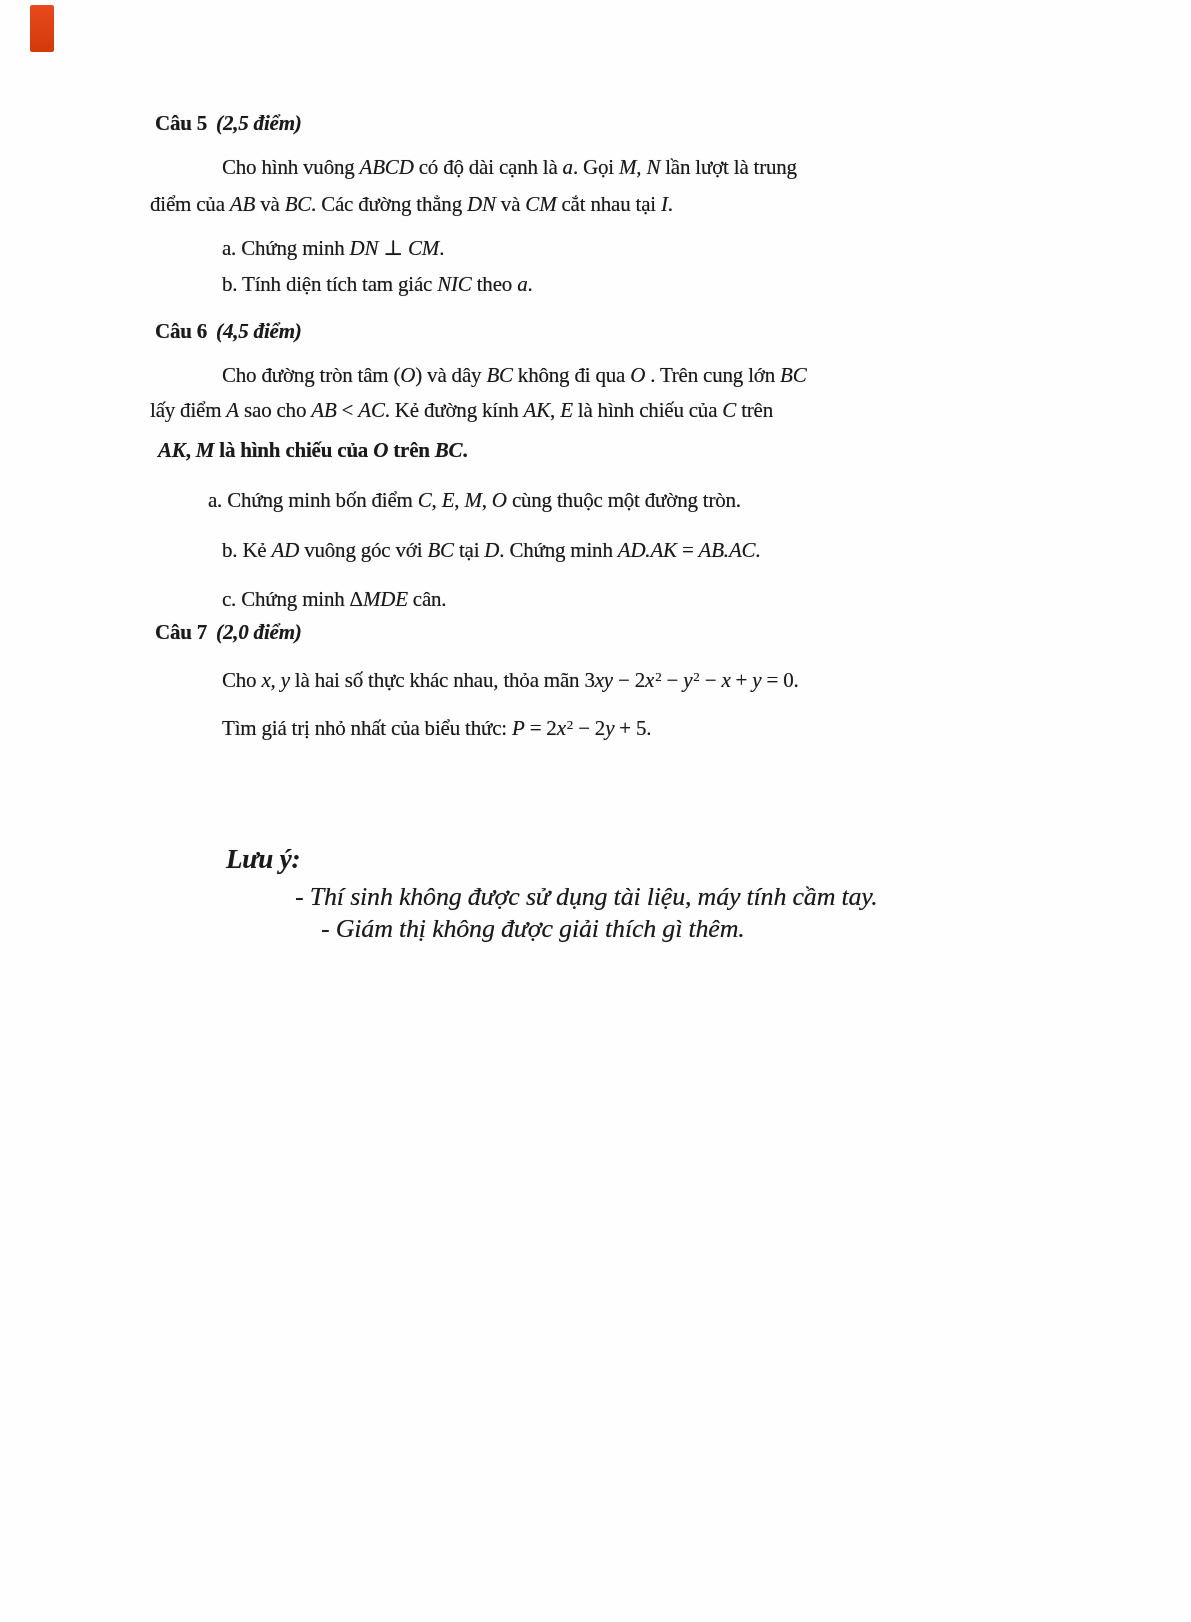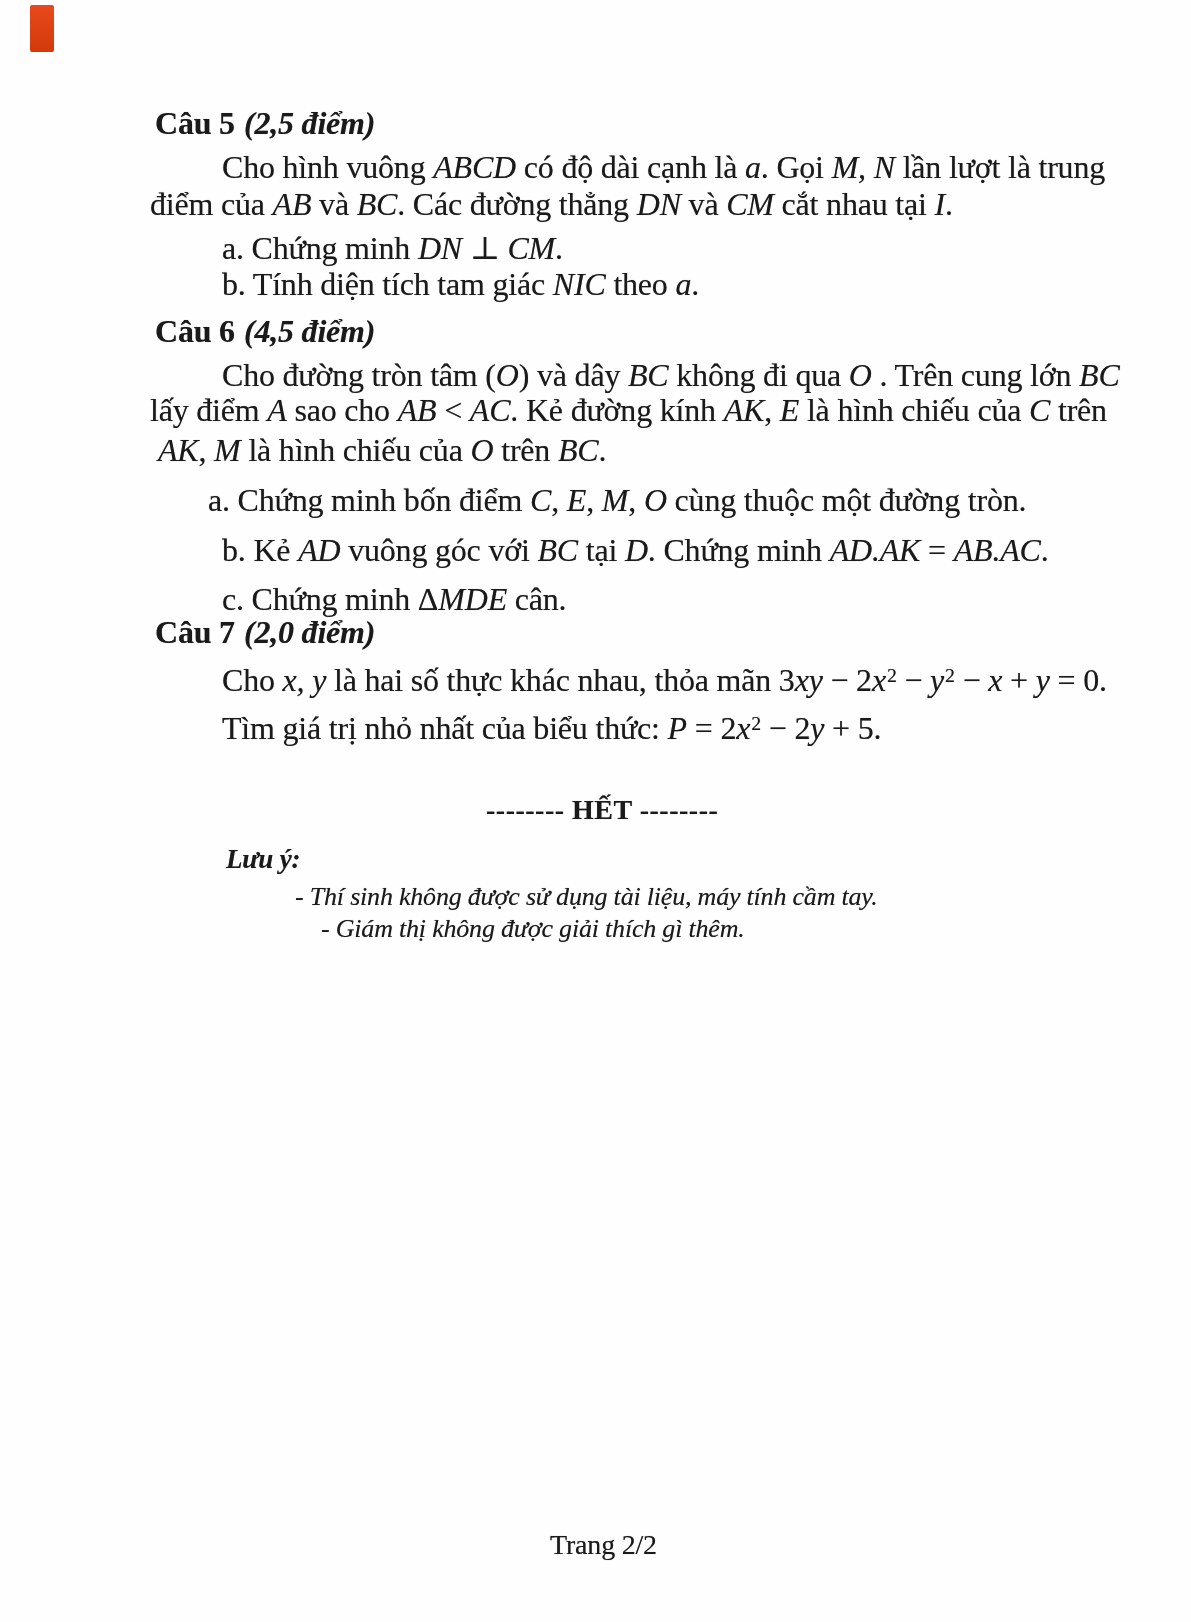--- a/index.html
+++ b/index.html
@@ -8,21 +8,21 @@
     width: 1191px;
     height: 1622px;
     background: #fefefe;
     overflow: hidden;
     font-family: "Liberation Serif", "DejaVu Serif", serif;
     color: #1a1a1a;
   }
   .line {
     position: absolute;
     white-space: pre;
-    font-size: 32px;
+    font-size: 21px;
     line-height: 38px;
     letter-spacing: -0.2px;
     text-shadow: 0 0 0.7px rgba(30,30,30,0.55);
   }
   .it  { font-style: italic; }
   .bd  { font-weight: bold; }
   .sup { font-size: 0.62em; position: relative; top: -0.45em; margin-left: 1px; }
   .qpoints { margin-left: 9px; }
   .heading { font-weight: bold; }
   .endmark { font-weight: bold; font-size: 28px; letter-spacing: 0.5px; }
@@ -50,35 +50,33 @@
     <div class="line" style="top:148px; left:222px;"><span>Cho hình vuông </span><span class="it">ABCD</span><span> có độ dài cạnh là </span><span class="it">a</span><span>. Gọi </span><span class="it">M, N</span><span> lần lượt là trung</span></div>
     <div class="line" style="top:185px; left:150px;"><span>điểm của </span><span class="it">AB</span><span> và </span><span class="it">BC</span><span>. Các đường thẳng </span><span class="it">DN</span><span> và </span><span class="it">CM</span><span> cắt nhau tại </span><span class="it">I</span><span>.</span></div>
     <div class="line" style="top:229px; left:222px;"><span>a. Chứng minh </span><span class="it">DN</span><span> ⊥ </span><span class="it">CM</span><span>.</span></div>
     <div class="line" style="top:265px; left:222px;"><span>b. Tính diện tích tam giác </span><span class="it">NIC</span><span> theo </span><span class="it">a</span><span>.</span></div>
   </section>
 
   <section>
     <div class="line heading" style="top:312px; left:155px;"><span class="bd">Câu 6</span><span class="bd it qpoints">(4,5 điểm)</span></div>
     <div class="line" style="top:356px; left:222px;"><span>Cho đường tròn tâm (</span><span class="it">O</span><span>) và dây </span><span class="it">BC</span><span> không đi qua </span><span class="it">O</span><span> . Trên cung lớn </span><span class="it">BC</span></div>
     <div class="line" style="top:391px; left:150px;"><span>lấy điểm </span><span class="it">A</span><span> sao cho </span><span class="it">AB</span><span> &lt; </span><span class="it">AC</span><span>. Kẻ đường kính </span><span class="it">AK</span><span>, </span><span class="it">E</span><span> là hình chiếu của </span><span class="it">C</span><span> trên</span></div>
-    <div class="line" style="top:431px; left:158px;"><span class="it">AK</span><span>, </span><span class="it">M</span><span> là hình chiếu của </span><span class="it">O</span><span> trên </span><span class="it">BC</span><span>.</span></div>
+    <div class="line" style="top:431px; left:158px;font-weight:bold;"><span class="it">AK</span><span>, </span><span class="it">M</span><span> là hình chiếu của </span><span class="it">O</span><span> trên </span><span class="it">BC</span><span>.</span></div>
     <div class="line" style="top:481px; left:208px;"><span>a. Chứng minh bốn điểm </span><span class="it">C</span><span>, </span><span class="it">E</span><span>, </span><span class="it">M</span><span>, </span><span class="it">O</span><span> cùng thuộc một đường tròn.</span></div>
     <div class="line" style="top:531px; left:222px;"><span>b. Kẻ </span><span class="it">AD</span><span> vuông góc với </span><span class="it">BC</span><span> tại </span><span class="it">D</span><span>. Chứng minh </span><span class="it">AD.AK</span><span> = </span><span class="it">AB.AC</span><span>.</span></div>
     <div class="line" style="top:580px; left:222px;"><span>c. Chứng minh Δ</span><span class="it">MDE</span><span> cân.</span></div>
   </section>
 
   <section>
     <div class="line heading" style="top:613px; left:155px;"><span class="bd">Câu 7</span><span class="bd it qpoints">(2,0 điểm)</span></div>
     <div class="line" style="top:661px; left:222px;"><span>Cho </span><span class="it">x, y</span><span> là hai số thực khác nhau, thỏa mãn 3</span><span class="it">xy</span><span> − 2</span><span class="it">x</span><span class="sup">2</span><span> − </span><span class="it">y</span><span class="sup">2</span><span> − </span><span class="it">x</span><span> + </span><span class="it">y</span><span> = 0.</span></div>
     <div class="line" style="top:709px; left:222px;"><span>Tìm giá trị nhỏ nhất của biểu thức: </span><span class="it">P</span><span> = 2</span><span class="it">x</span><span class="sup">2</span><span> − 2</span><span class="it">y</span><span> + 5.</span></div>
   </section>
 
-  <div class="line endmark" style="top:791px; left:486px;">-------- HẾT --------</div>
 
   <section>
     <div class="line notelabel" style="top:840px; left:226px;text-align:right;">Lưu ý:</div>
     <div class="line note" style="top:878px; left:295px;">- Thí sinh không được sử dụng tài liệu, máy tính cầm tay.</div>
     <div class="line note" style="top:910px; left:295px;margin-left:26px;">- Giám thị không được giải thích gì thêm.</div>
   </section>
 
-  <div class="line footer" style="top:1526px;">Trang 2/2</div>
 
 </div>
 
 </body></html>

